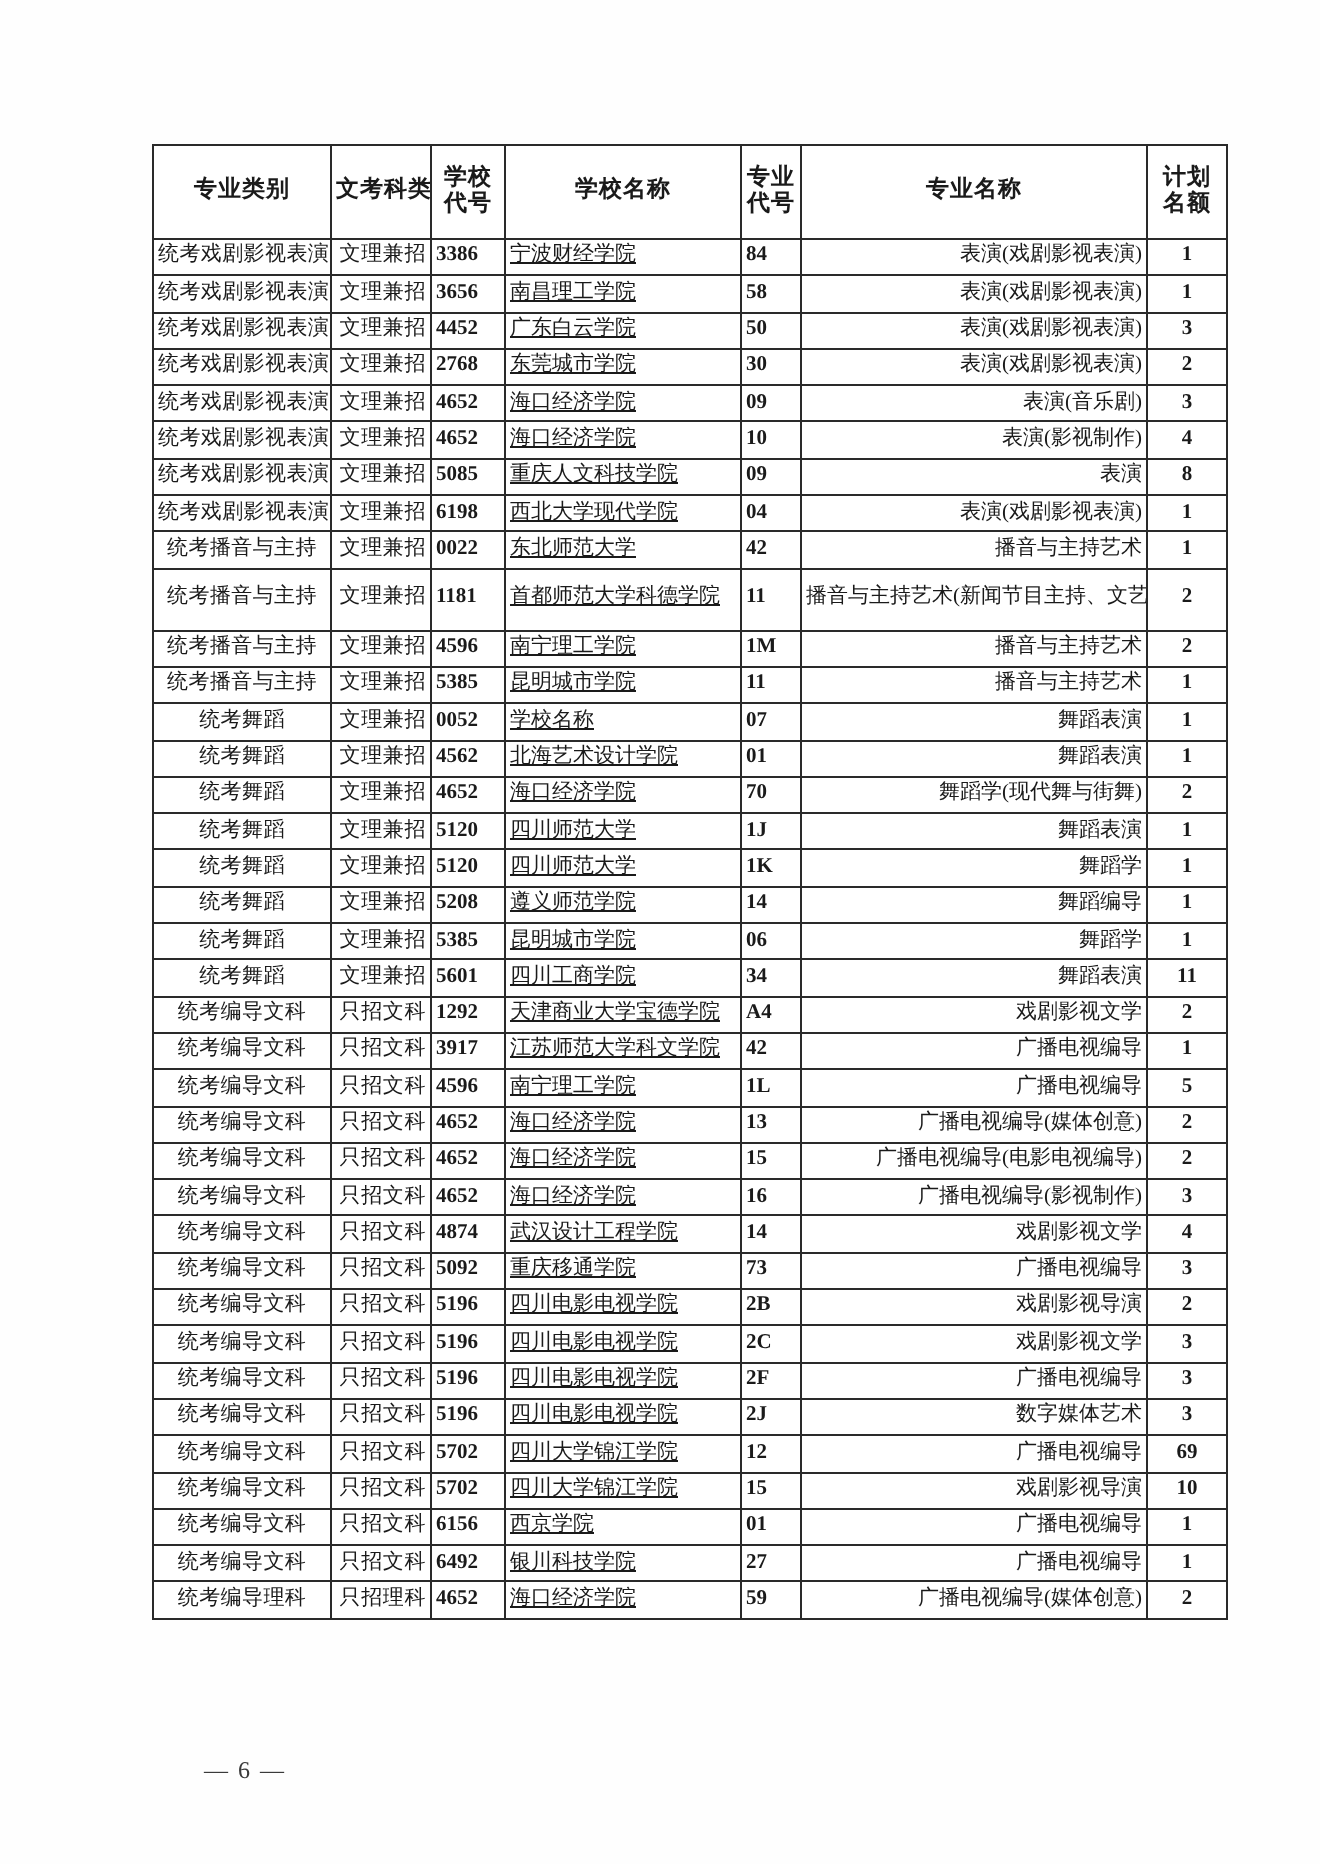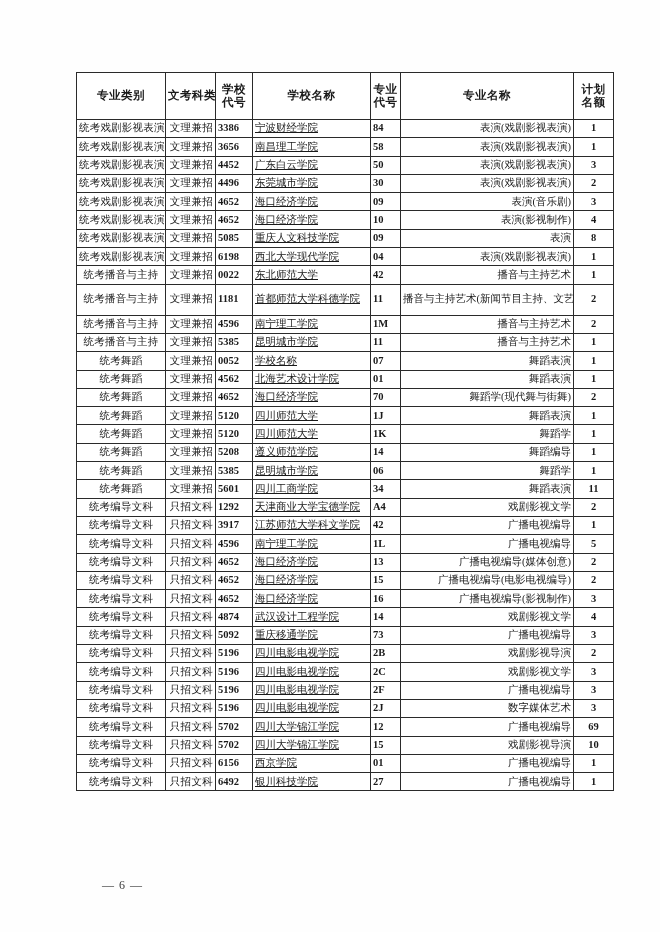--- a/index.html
+++ b/index.html
@@ -164,21 +164,21 @@
             <td class="subject">文理兼招</td>
             <td class="schoolcode">4452</td>
             <td class="schoolname">广东白云学院</td>
             <td class="majorcode">50</td>
             <td class="majorname">表演(戏剧影视表演)</td>
             <td class="quota">3</td>
           </tr>
           <tr class="r">
             <td class="category">统考戏剧影视表演</td>
             <td class="subject">文理兼招</td>
-            <td class="schoolcode">4496</td>
+            <td class="schoolcode">2768</td>
             <td class="schoolname">东莞城市学院</td>
             <td class="majorcode">30</td>
             <td class="majorname">表演(戏剧影视表演)</td>
             <td class="quota">2</td>
           </tr>
           <tr class="r">
             <td class="category">统考戏剧影视表演</td>
             <td class="subject">文理兼招</td>
             <td class="schoolcode">4652</td>
             <td class="schoolname">海口经济学院</td>
@@ -458,19 +458,28 @@
           </tr>
           <tr class="r">
             <td class="category">统考编导文科</td>
             <td class="subject">只招文科</td>
             <td class="schoolcode">6492</td>
             <td class="schoolname">银川科技学院</td>
             <td class="majorcode">27</td>
             <td class="majorname">广播电视编导</td>
             <td class="quota">1</td>
           </tr>
+          <tr class="r">
+            <td class="category">统考编导理科</td>
+            <td class="subject">只招理科</td>
+            <td class="schoolcode">4652</td>
+            <td class="schoolname">海口经济学院</td>
+            <td class="majorcode">59</td>
+            <td class="majorname">广播电视编导(媒体创意)</td>
+            <td class="quota">2</td>
+          </tr>
         </tbody>
     </table>
   </div>
 
   <div class="page-number">— 6 —</div>
 
 </div>
 
 </body></html>

